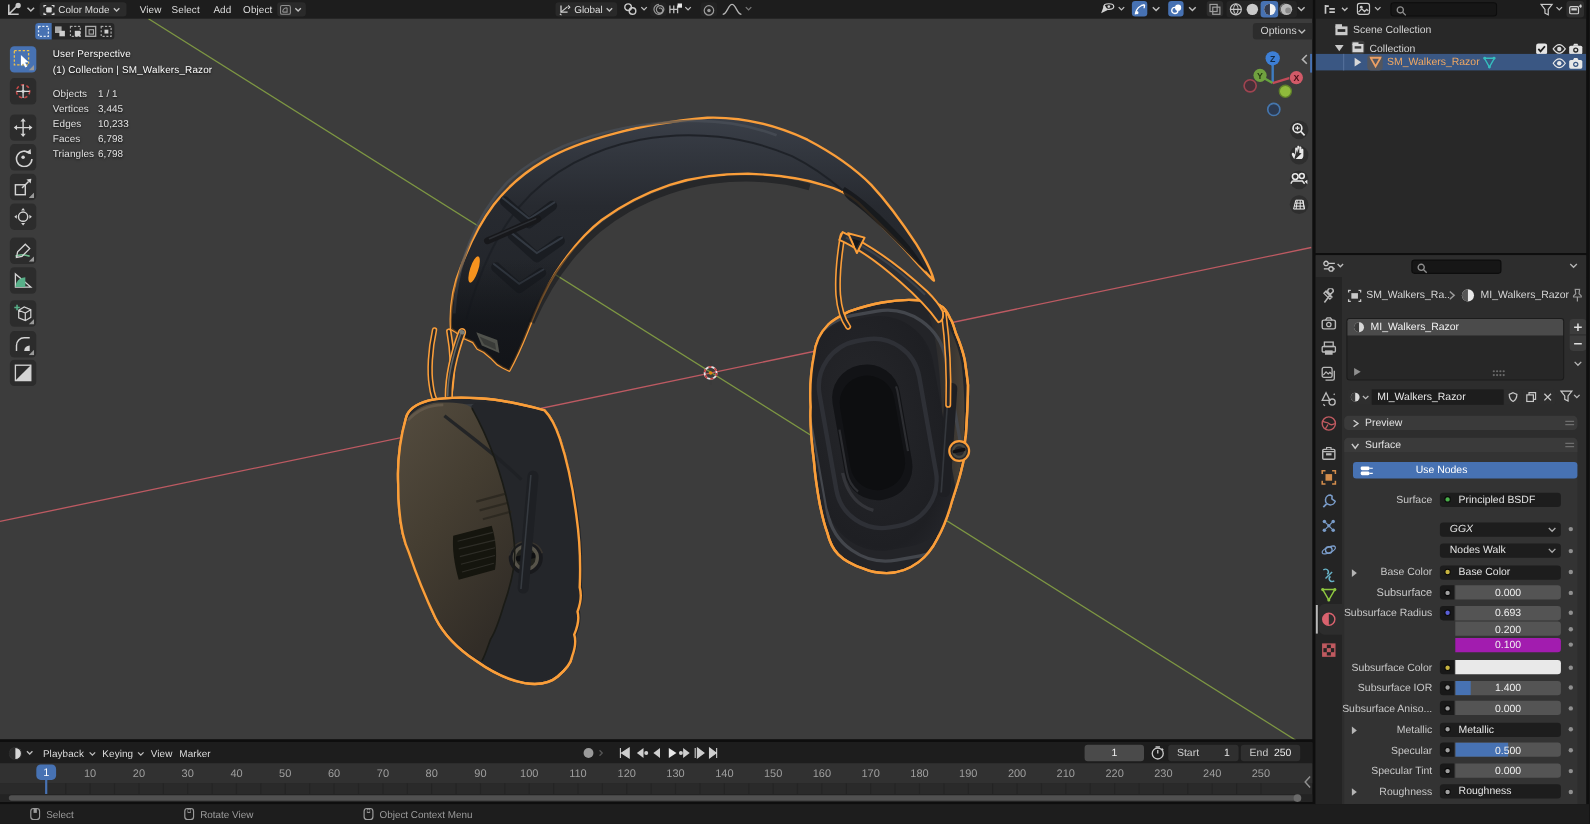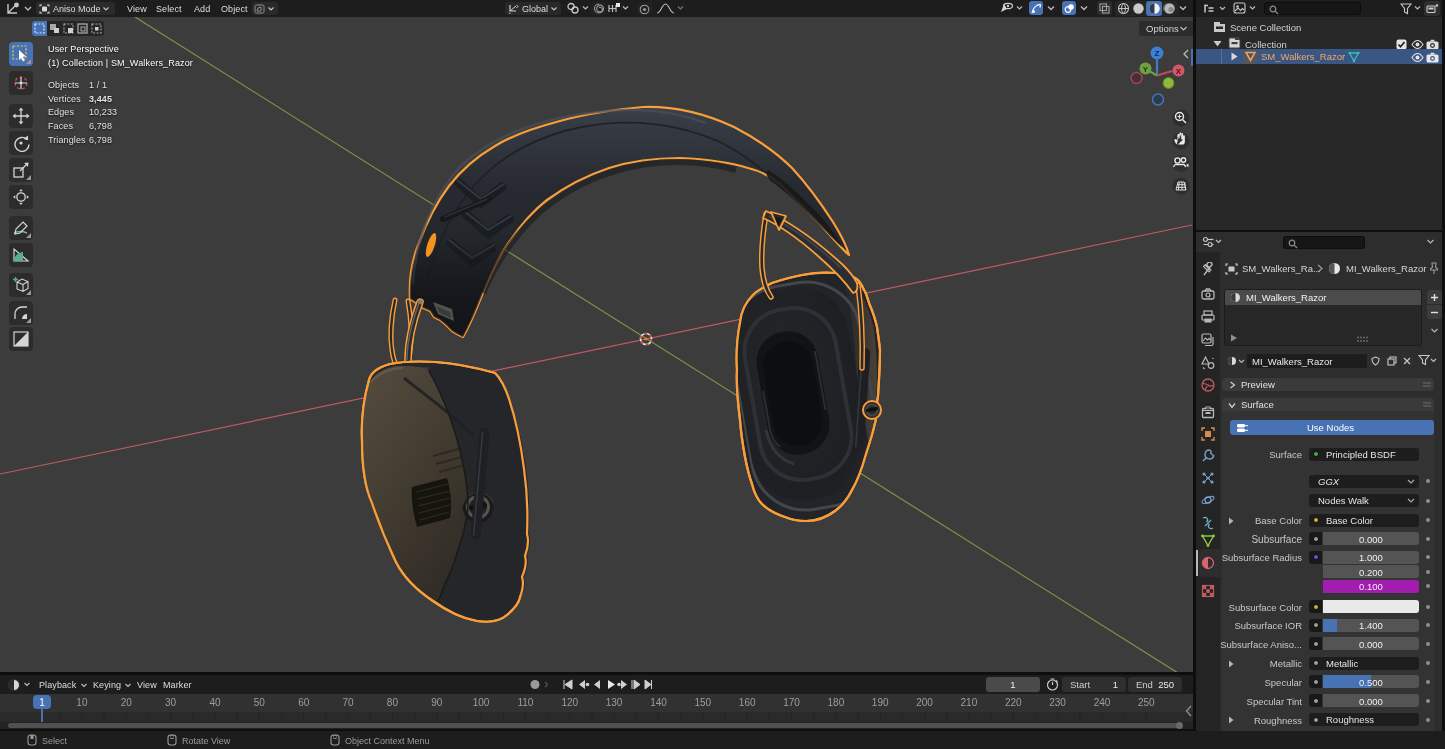--- a/index.html
+++ b/index.html
@@ -204,21 +204,21 @@
       <svg class="abs" style="left:6px;top:2px" width="26" height="13" viewBox="0 0 26 13">
         <path d="M2 11 L11 2 M2 2 v9 h9" stroke="#c8c8c8" stroke-width="1.4" fill="none"></path>
         <circle cx="10.5" cy="3" r="2.4" fill="#c8c8c8"></circle>
         <path d="M19 5 l3 3 3-3" stroke="#bdbdbd" stroke-width="1.4" fill="none"></path>
       </svg>
       <div class="hbtn" style="left:36px;width:79px;">
         <svg class="abs" style="left:3px;top:2px" width="11" height="10" viewBox="0 0 11 10">
           <path d="M1 2.5 v-1.5 h2 M8 1 h2 v1.5 M10 7.5 v1.5 h-2 M3 9 h-2 v-1.5" stroke="#d8d8d8" stroke-width="1.1" fill="none"></path>
           <rect x="3" y="2.6" width="5" height="4.8" rx="1" fill="#d8d8d8"></rect>
         </svg>
-        <span class="abs" style="left:17px;top:2px;">Aniso Mode</span>
+        <span class="abs" style="left:17px;top:2px;">Color Mode</span>
         <svg class="abs" style="left:66px;top:4px" width="8" height="6" viewBox="0 0 8 6">
             <path d="M1.5 1.5 l2.5 2.5 2.5-2.5" stroke="#c2c2c2" stroke-width="1.2" fill="none"></path>
           </svg>
       </div>
       <span class="menu" style="left:127px;">View</span>
       <span class="menu" style="left:156px;">Select</span>
       <span class="menu" style="left:194px;">Add</span>
       <span class="menu" style="left:221px;">Object</span>
       <div class="hbtn" style="left:252px;width:26px;background:#2a2a2a;">
         <svg class="abs" style="left:2px;top:1.5px" width="11" height="10" viewBox="0 0 11 10">
@@ -434,21 +434,21 @@
           <path d="M16 2 v14 h-14 z" fill="#d4d4d4"></path>
         </svg>
       </div>
     </div>
 
     <div class="ovl" style="left:48px;top:44px;">User Perspective</div>
     <div class="ovl" style="left:48px;top:58px;">(1) Collection | SM_Walkers_Razor</div>
     <div class="stat" style="left:48px;top:80px;">Objects</div>
       <div class="stat" style="left:89px;top:80px;">1 / 1</div>
     <div class="stat" style="left:48px;top:94px;">Vertices</div>
-      <div class="stat" style="left:89px;top:94px;font-weight:bold;">3,445</div>
+      <div class="stat" style="left:89px;top:94px;">3,445</div>
     <div class="stat" style="left:48px;top:107px;">Edges</div>
       <div class="stat" style="left:89px;top:107px;">10,233</div>
     <div class="stat" style="left:48px;top:121px;">Faces</div>
       <div class="stat" style="left:89px;top:121px;">6,798</div>
     <div class="stat" style="left:48px;top:135px;">Triangles</div>
       <div class="stat" style="left:89px;top:135px;">6,798</div>
   </div>
   <div id="timeline" class="abs">
     <div id="tl-header" class="abs">
       <svg class="abs" style="left:7px;top:3px" width="14" height="14" viewBox="0 0 14 14">
@@ -890,21 +890,21 @@
     <span class="abs txt" style="left:45px;top:168px;color:#e2e2e2;">Surface</span>
     <svg class="abs" style="left:226px;top:169px" width="10" height="7" viewBox="0 0 10 7">
         <path d="M1 2 h8 M1 5 h8" stroke="#6e6e6e" stroke-width="1.2"></path>
       </svg>
     <div class="abs" style="left:34px;top:188px;width:204px;height:15px;background:#4772b3;border-radius:3px;">
 <svg class="abs" style="left:6px;top:2.5px" width="13" height="10" viewBox="0 0 13 10">
           <rect x="1" y="1" width="8" height="3.4" rx="1.3" fill="#fff"></rect>
           <rect x="1" y="5.6" width="8" height="3.4" rx="1.3" fill="#fff"></rect>
           <path d="M9 2.7 h3 M9 7.3 h3" stroke="#fff" stroke-width="1"></path>
         </svg>
-<span class="abs txt" style="left:77px;top:3px;color:#fff;">Use Nodes</span>
+<span class="abs txt" style="left:57px;top:3px;color:#fff;">Use Nodes</span>
       </div>
     <div class="abs" style="right:140px;top:217px;color:#c8c8c8;font-size:9.5px;white-space:nowrap;">Surface</div>
     <div class="abs" style="left:113px;top:215.5px;width:110px;height:13px;background:#1d1d1d;border-radius:3px;"></div>
       <div class="abs" style="left:116.5px;top:219px;width:6px;height:6px;border-radius:50%;background:#4ab04a;border:1px solid #0a0a0a;"></div>
       <span class="abs txt" style="left:130px;top:217.5px;color:#e5e5e5;">Principled BSDF</span>
     <div class="abs" style="left:113px;top:242.5px;width:110px;height:13px;background:#1d1d1d;border-radius:3px;"></div>
       <span class="abs txt" style="left:122px;top:244.5px;color:#e5e5e5;font-style:italic;">GGX</span>
       <svg class="abs" style="left:211px;top:246.5px" width="8" height="6" viewBox="0 0 8 6">
         <path d="M1 1 l3 3 3-3" stroke="#aaa" stroke-width="1.2" fill="none"></path>
       </svg>
@@ -927,21 +927,21 @@
     <div class="abs" style="left:113px;top:300.0px;width:13px;height:13px;background:#191919;border-radius:3px 0 0 3px;"></div>
       <div class="abs" style="left:116.5px;top:303.5px;width:6px;height:6px;border-radius:50%;background:#a0a0a0;border:1px solid #0a0a0a;"></div>
     <div class="abs" style="left:127px;top:300.0px;width:96px;height:13px;background:#545454;border-radius:0 3px 3px 0;overflow:hidden;">
         <div class="abs" style="left:0;top:1.5px;width:96px;text-align:center;color:#f0f0f0;font-size:9.5px;">0.000</div>
       </div>
     <div class="abs" style="left:229.5px;top:304.5px;width:4px;height:4px;border-radius:50%;background:#8f8f8f;"></div>
     <div class="abs" style="right:140px;top:320px;color:#c8c8c8;font-size:9.5px;white-space:nowrap;">Subsurface Radius</div>
     <div class="abs" style="left:113px;top:318.5px;width:13px;height:13px;background:#191919;border-radius:3px 0 0 3px;"></div>
       <div class="abs" style="left:116.5px;top:322px;width:6px;height:6px;border-radius:50%;background:#5a5fd6;border:1px solid #0a0a0a;"></div>
     <div class="abs" style="left:127px;top:318.5px;width:96px;height:13px;background:#545454;border-radius:0 3px 3px 0;overflow:hidden;">
-        <div class="abs" style="left:0;top:1.5px;width:96px;text-align:center;color:#f0f0f0;font-size:9.5px;">1.000</div>
+        <div class="abs" style="left:0;top:1.5px;width:96px;text-align:center;color:#f0f0f0;font-size:9.5px;">0.693</div>
       </div>
     <div class="abs" style="left:229.5px;top:323px;width:4px;height:4px;border-radius:50%;background:#8f8f8f;"></div>
     <div class="abs" style="left:127px;top:333.0px;width:96px;height:13px;background:#545454;border-radius:0 3px 3px 0;overflow:hidden;">
         <div class="abs" style="left:0;top:1.5px;width:96px;text-align:center;color:#f0f0f0;font-size:9.5px;">0.200</div>
       </div>
     <div class="abs" style="left:229.5px;top:337.5px;width:4px;height:4px;border-radius:50%;background:#8f8f8f;"></div>
     <div class="abs" style="left:127px;top:347.5px;width:96px;height:13px;background:#a21caf;border-radius:0 3px 3px 0;overflow:hidden;">
         <div class="abs" style="left:0;top:1.5px;width:96px;text-align:center;color:#f0f0f0;font-size:9.5px;">0.100</div>
       </div>
     <div class="abs" style="left:229.5px;top:352px;width:4px;height:4px;border-radius:50%;background:#8f8f8f;"></div>

